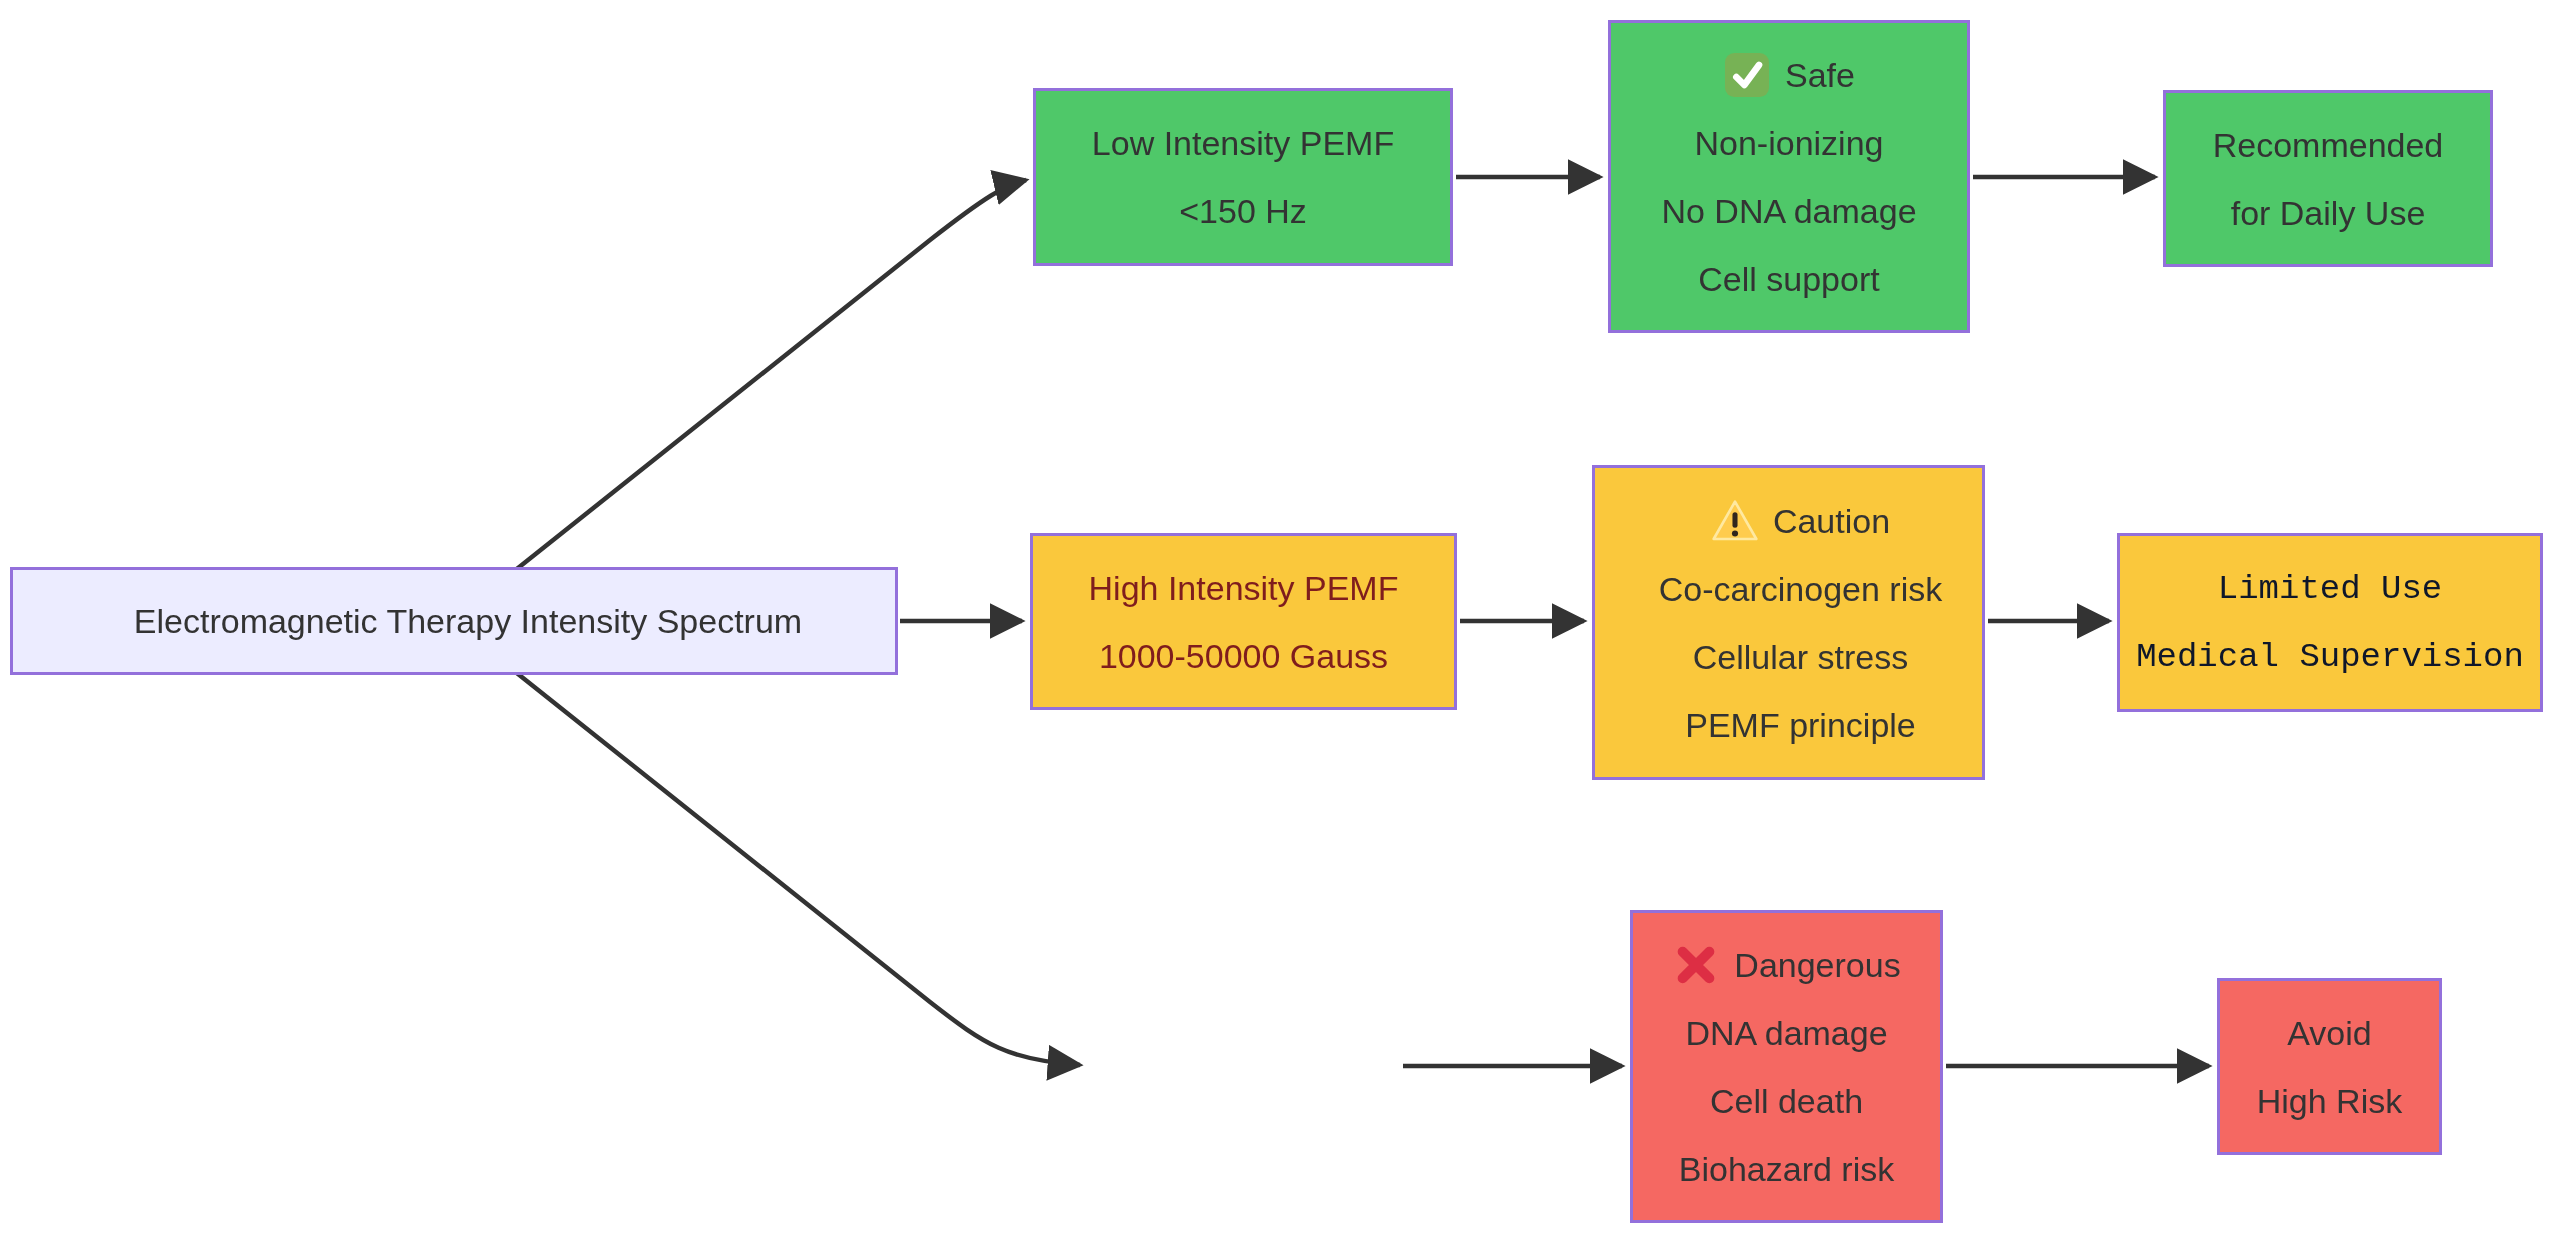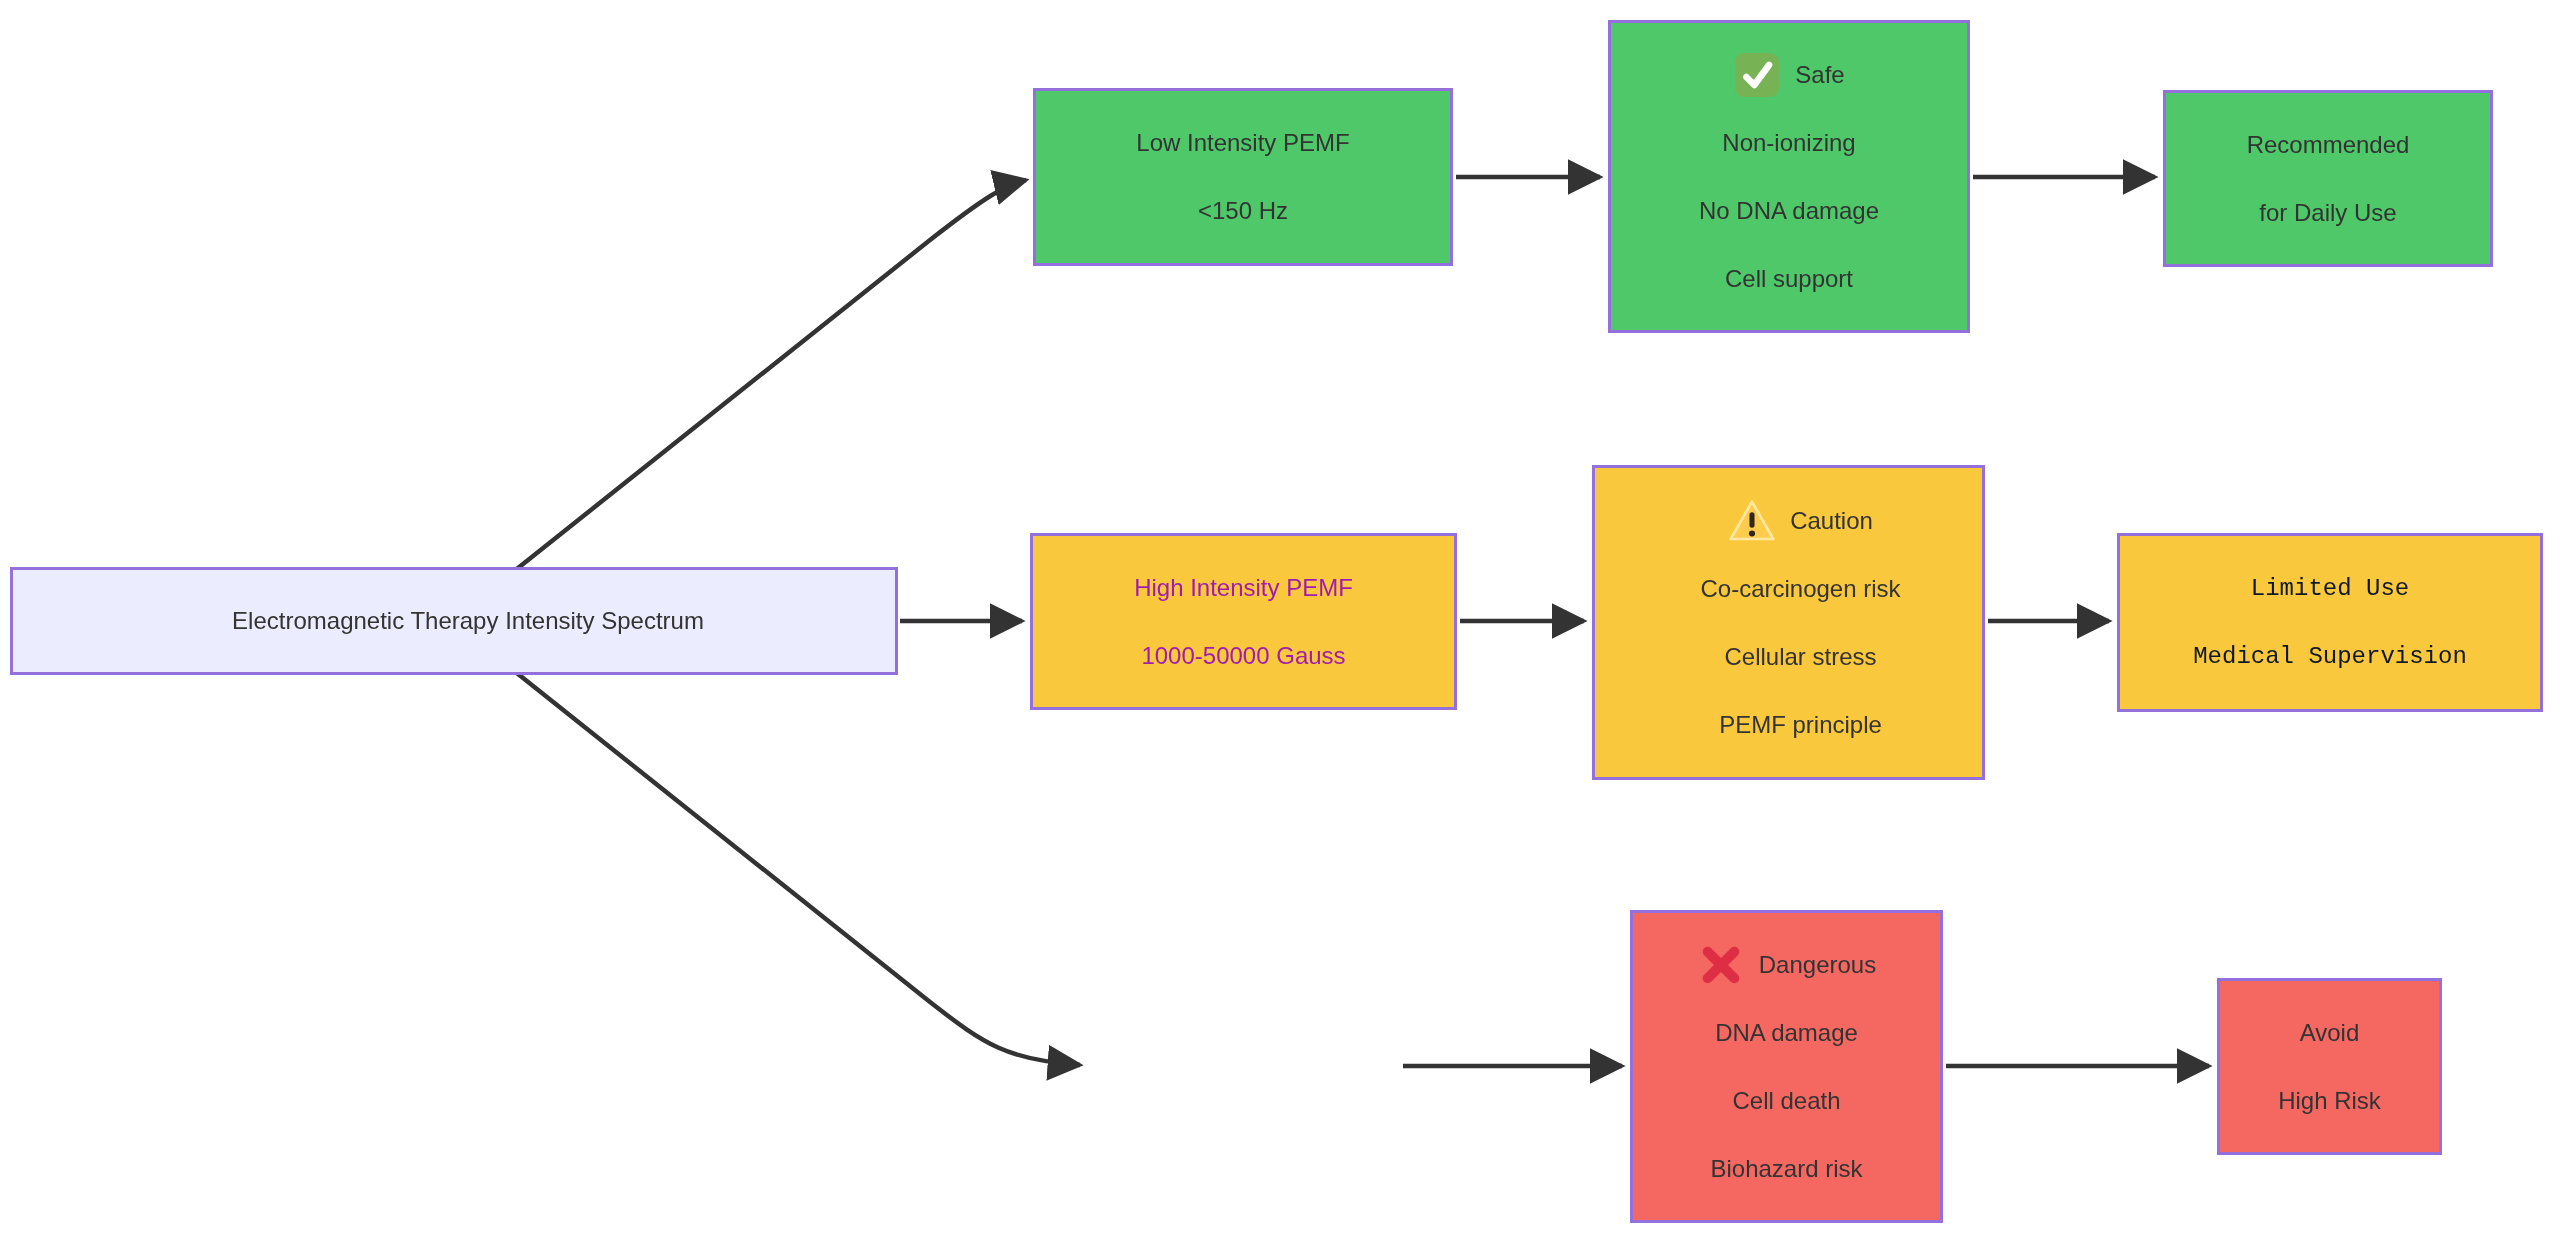--- a/index.html
+++ b/index.html
@@ -24,21 +24,21 @@
   .arrowhead { fill: #333333; stroke: none; }
   .node {
     position: absolute;
     box-sizing: border-box;
     border: 3px solid #9370DB;
     display: flex;
     flex-direction: column;
     align-items: center;
     justify-content: center;
     text-align: center;
-    font-size: 24px;
+    font-size: 34px;
     line-height: 68px;
     color: #333333;
     white-space: nowrap;
   }
   .node .line { display: block; height: 68px; }
   .node .title-line {
     display: flex;
     align-items: center;
     justify-content: center;
     gap: 14px;
@@ -90,21 +90,21 @@
     <span class="line">Non-ionizing</span>
     <span class="line">No DNA damage</span>
     <span class="line">Cell support</span>
   </div>
 
   <div class="node" style="left: 2163px; top: 90px; width: 330px; height: 177px; background-color: rgb(79, 200, 105); border-color: rgb(147, 112, 219); color: rgb(51, 51, 51);">
     <span class="line">Recommended</span>
     <span class="line">for Daily Use</span>
   </div>
 
-  <div class="node" style="left: 1030px; top: 533px; width: 427px; height: 177px; background-color: rgb(250, 200, 60); border-color: rgb(147, 112, 219); color: #a21caf;">
+  <div class="node" style="left: 1030px; top: 533px; width: 427px; height: 177px; background-color: rgb(250, 200, 60); border-color: rgb(147, 112, 219); color: #7f1d1d;">
     <span class="line">High Intensity PEMF</span>
     <span class="line">1000-50000 Gauss</span>
   </div>
 
   <div class="node" style="left: 1592px; top: 465px; width: 393px; height: 315px; background-color: rgb(250, 200, 60); border-color: rgb(147, 112, 219); color: rgb(51, 51, 51); padding-left: 24px;">
     <span class="title-line">
       <svg class="icon" viewBox="0 0 36 36">
         <path d="M18 3.5 L34 31.5 H2 Z" fill="#FFCC4D" stroke="#FFE9A0" stroke-width="2" stroke-linejoin="round"></path>
         <rect x="16.1" y="11.5" width="3.8" height="11.5" rx="1.9" fill="#31261D"></rect>
         <circle cx="18" cy="27.4" r="2.3" fill="#31261D"></circle>

